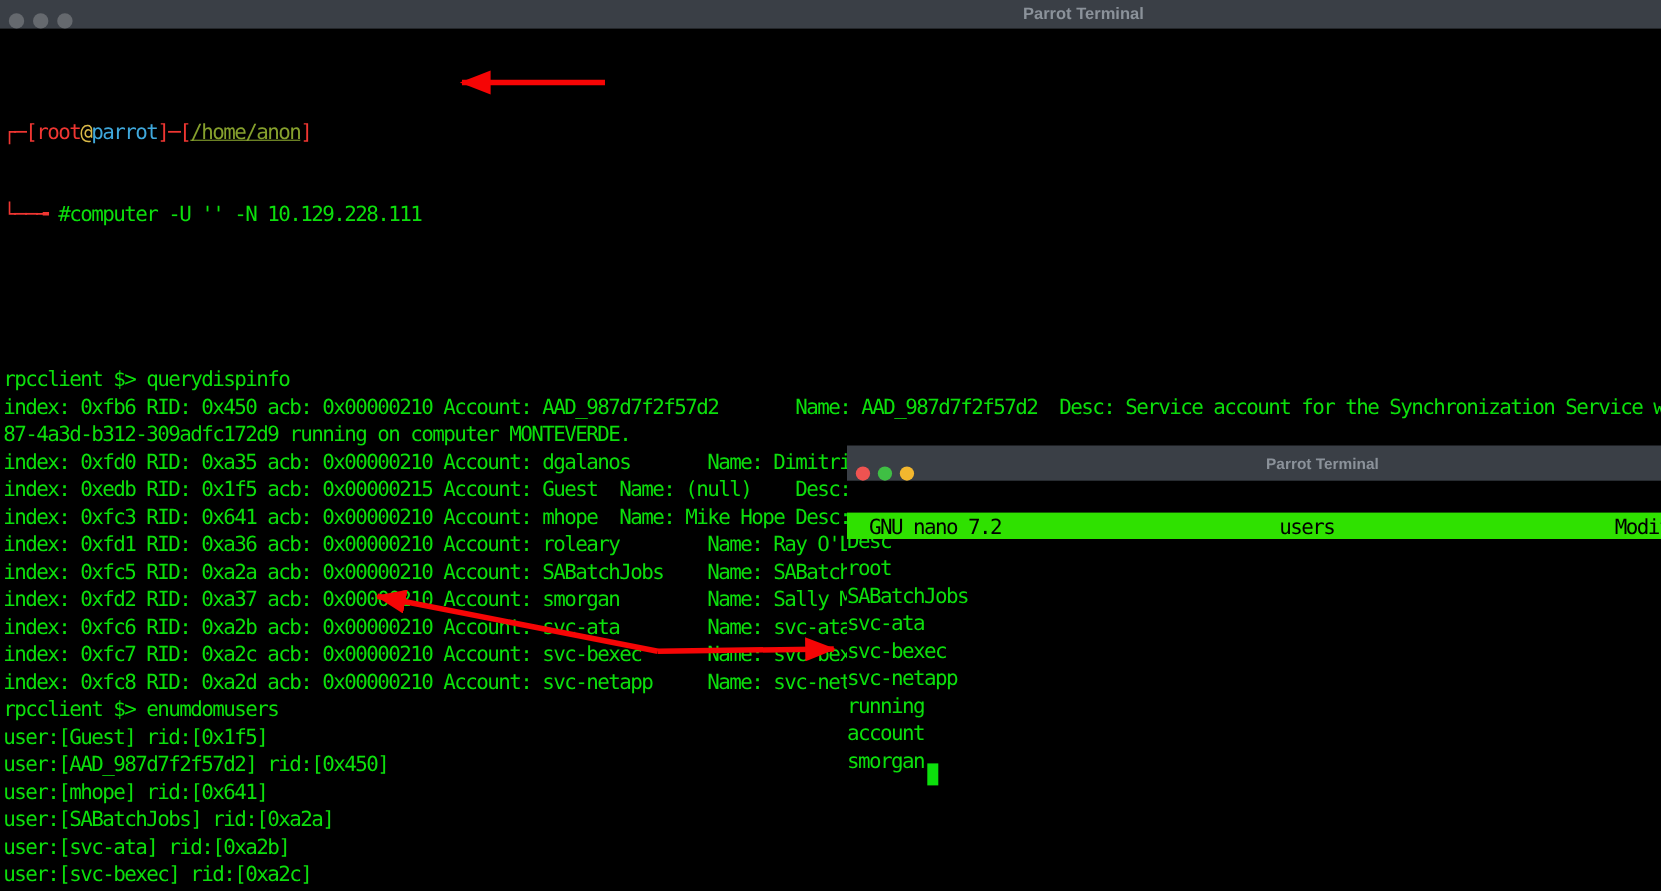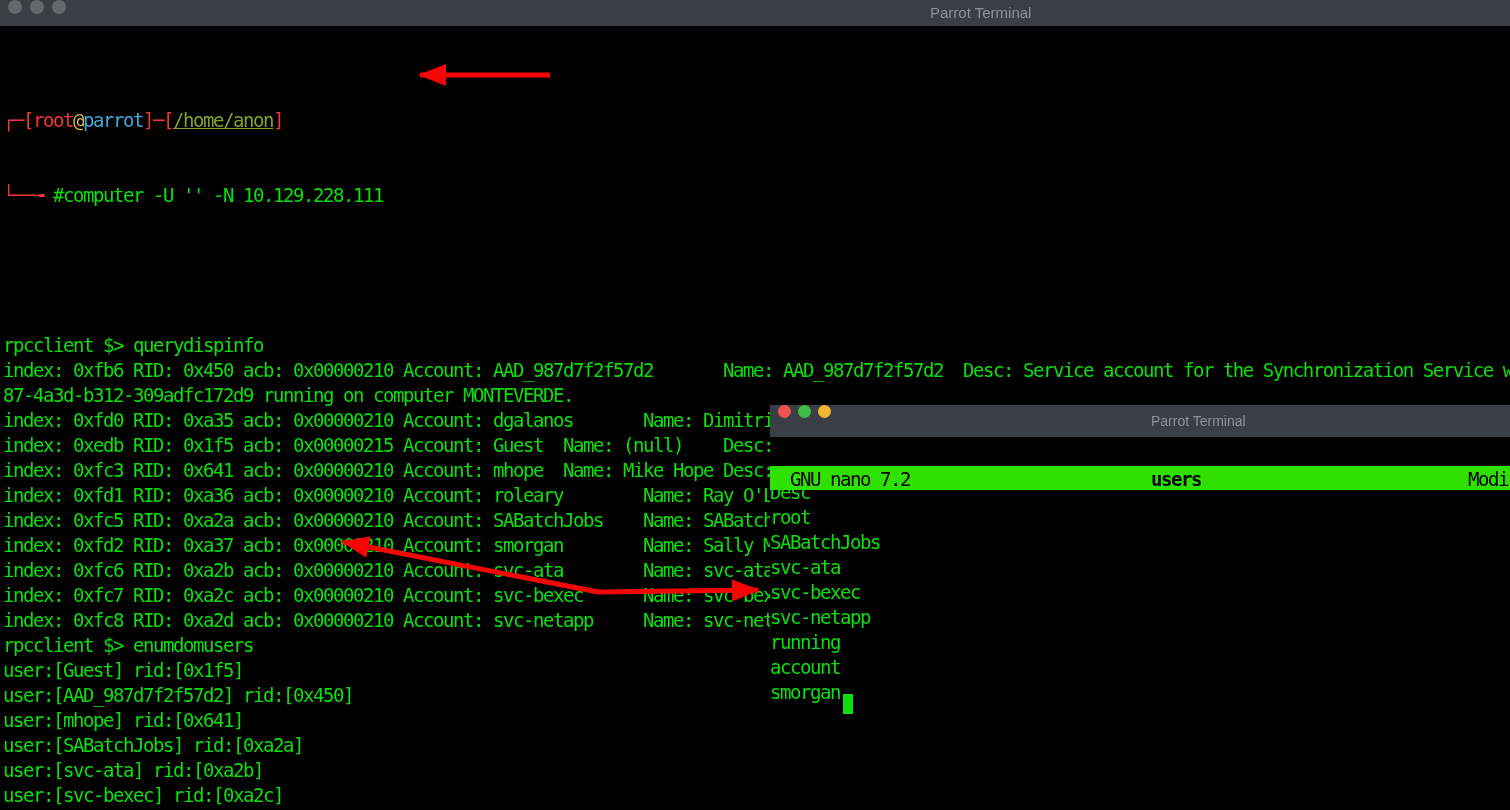--- a/index.html
+++ b/index.html
@@ -1,21 +1,21 @@
 <!DOCTYPE html>
 <html style="--titlebar: #3a3f46; --menubar: #30353b; --menu_text: #939aa1; --title_text: #8b929a; --dot_gray: #65696e; --terminal_green: #0cdf0c; --prompt_red: #ef3632; --prompt_at: #d9b948; --prompt_host: #3fa8dc; --prompt_path: #86a02d; --nano_green: #2fe100; --arrow_red: #f60505; --traffic_red: #ee5351; --traffic_green: #3fbf44; --traffic_yellow: #f3b72e;"><head>
 <meta charset="utf-8">
 <style>
   html,body{margin:0;padding:0;background:#000;}
   .screen{position:relative;width:1510px;height:810px;background:#000;overflow:hidden;
           font-family:"Liberation Sans",sans-serif;}
 
   
   .titlebar{position:absolute;left:0;width:100%;background:var(--titlebar);
-            display:flex;align-items:flex-start;}
+            display:flex;align-items:flex-end;font-weight:bold;}
   .dotrow{display:flex;align-items:center;}
   .dot{border-radius:50%;display:inline-block;}
   .win-title{position:absolute;font-size:15px;color:var(--title_text);white-space:nowrap;}
   .menubar{position:absolute;left:0;width:100%;background:var(--menubar);
            display:flex;align-items:center;gap:19px;padding-left:10px;box-sizing:border-box;}
   .menu-item{font-size:15px;color:var(--menu_text);white-space:nowrap;}
 
   
   .mono{font-family:"DejaVu Sans Mono",monospace;font-size:19px;letter-spacing:-1.44px;
         line-height:25px;white-space:pre;}
@@ -27,21 +27,21 @@
   .p-path{color:var(--prompt_path);text-decoration:underline;}
 
   
   .nano-win{position:absolute;left:770px;top:405px;width:740px;height:405px;background:#000;}
   .nano-win .titlebar{top:0;height:32px;}
   .nano-win .menubar{top:32px;height:26px;padding-left:12px;}
   .nanobar{position:absolute;top:61px;left:0;width:100%;height:24px;background:var(--nano_green);
            color:#000;overflow:hidden;}
   .nanobar span{position:absolute;top:1px;}
   .nano-version{left:20px;}
-  .nano-filename{left:381px;font-weight:bold;}
+  .nano-filename{left:393px;}
   .nano-modified{left:698px;}
   .nano-content{position:absolute;top:88px;left:3px;color:var(--terminal_green);}
   .cursor-block{position:absolute;left:73px;top:289px;width:10px;height:20px;
                 background:var(--terminal_green);}
 
   
   .main-tb{top:0;height:26px;}
   .main-tb .dotrow{padding-left:8px;gap:8px;}
   .main-tb .dot{width:14px;height:14px;background:var(--dot_gray);}
   .main-title{left:930px;top:4px;}

